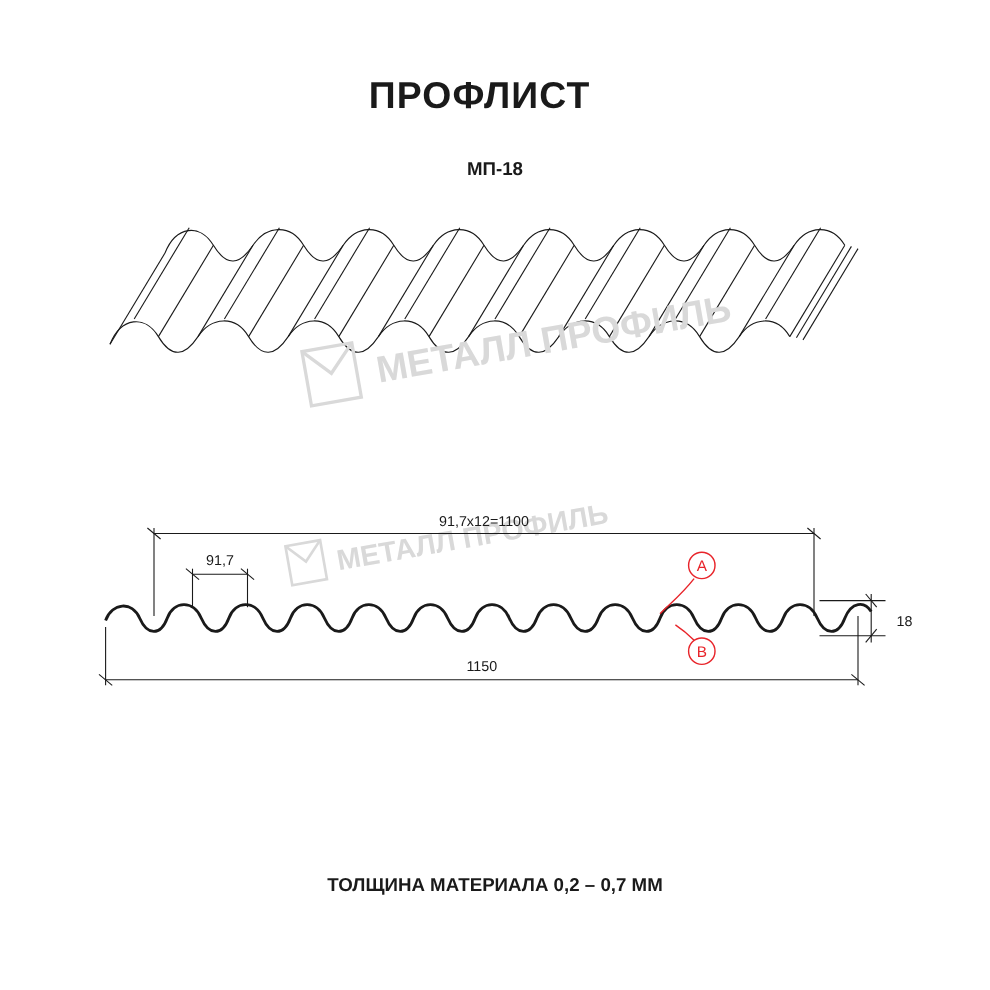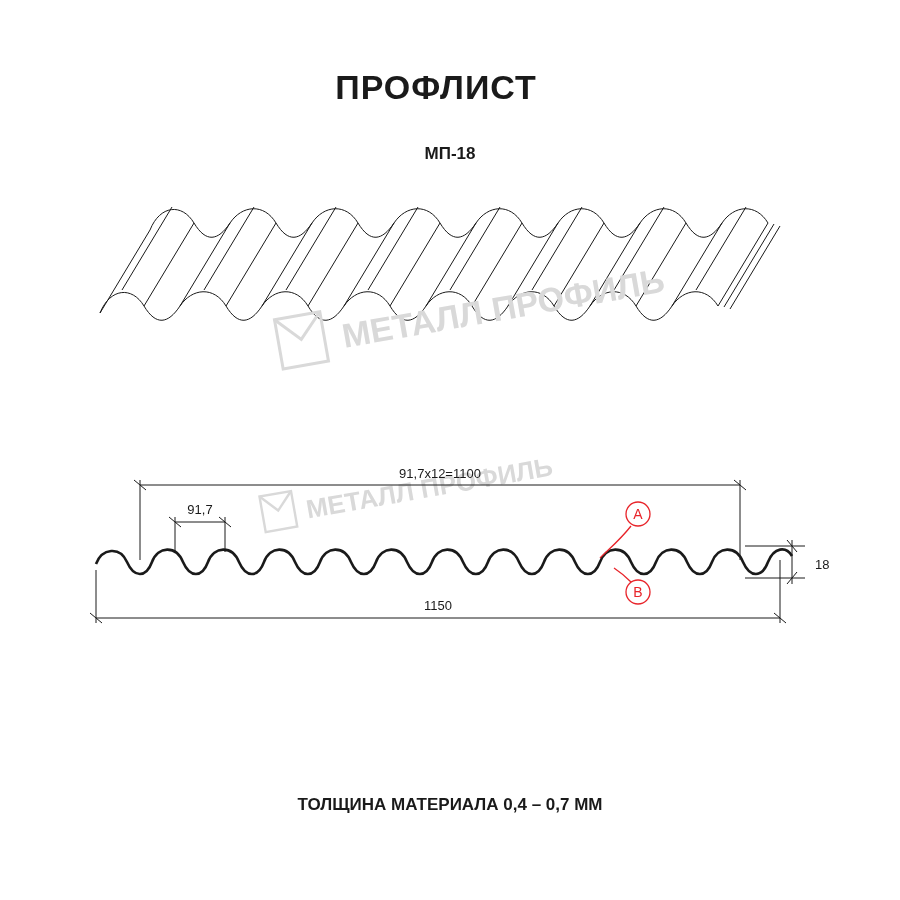--- a/index.html
+++ b/index.html
@@ -278,15 +278,15 @@
 
       <g>
         <circle class="markcircle" cx="558" cy="152" r="12"></circle>
         <text class="marktxt" x="558" y="157" text-anchor="middle">B</text>
         <path class="leader" d="M551 142 C 545 136, 540 132, 534 128"></path>
       </g>
 
     </svg>
   </div>
 
-  <div class="footer-note">ТОЛЩИНА МАТЕРИАЛА 0,4 – 0,7 ММ</div>
+  <div class="footer-note">ТОЛЩИНА МАТЕРИАЛА 0,2 – 0,7 ММ</div>
 
 </div>
 
 </body></html>

